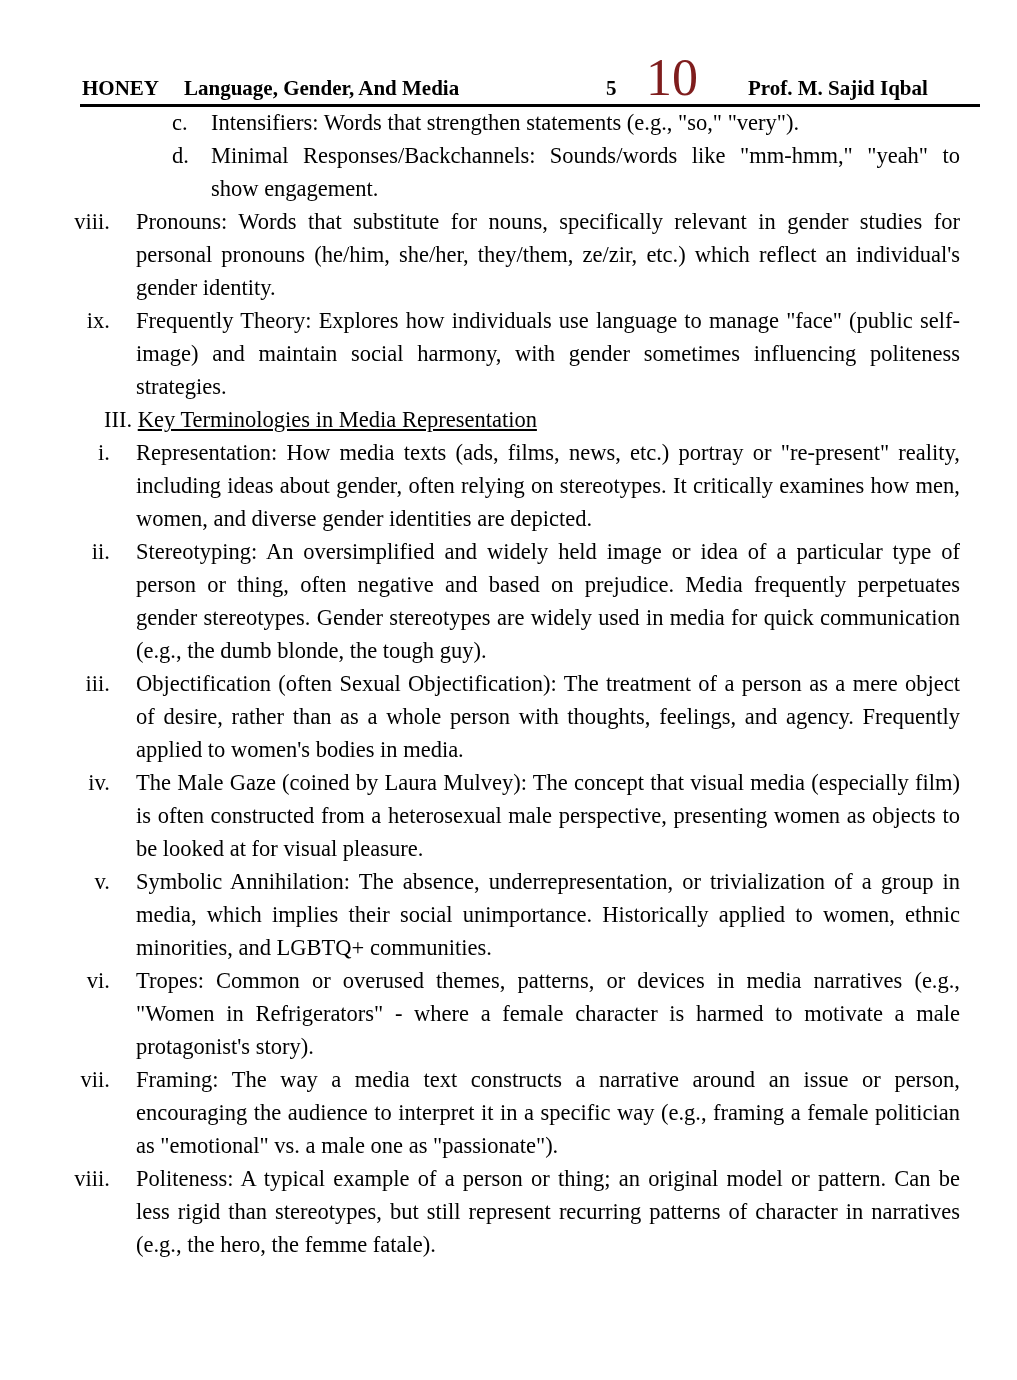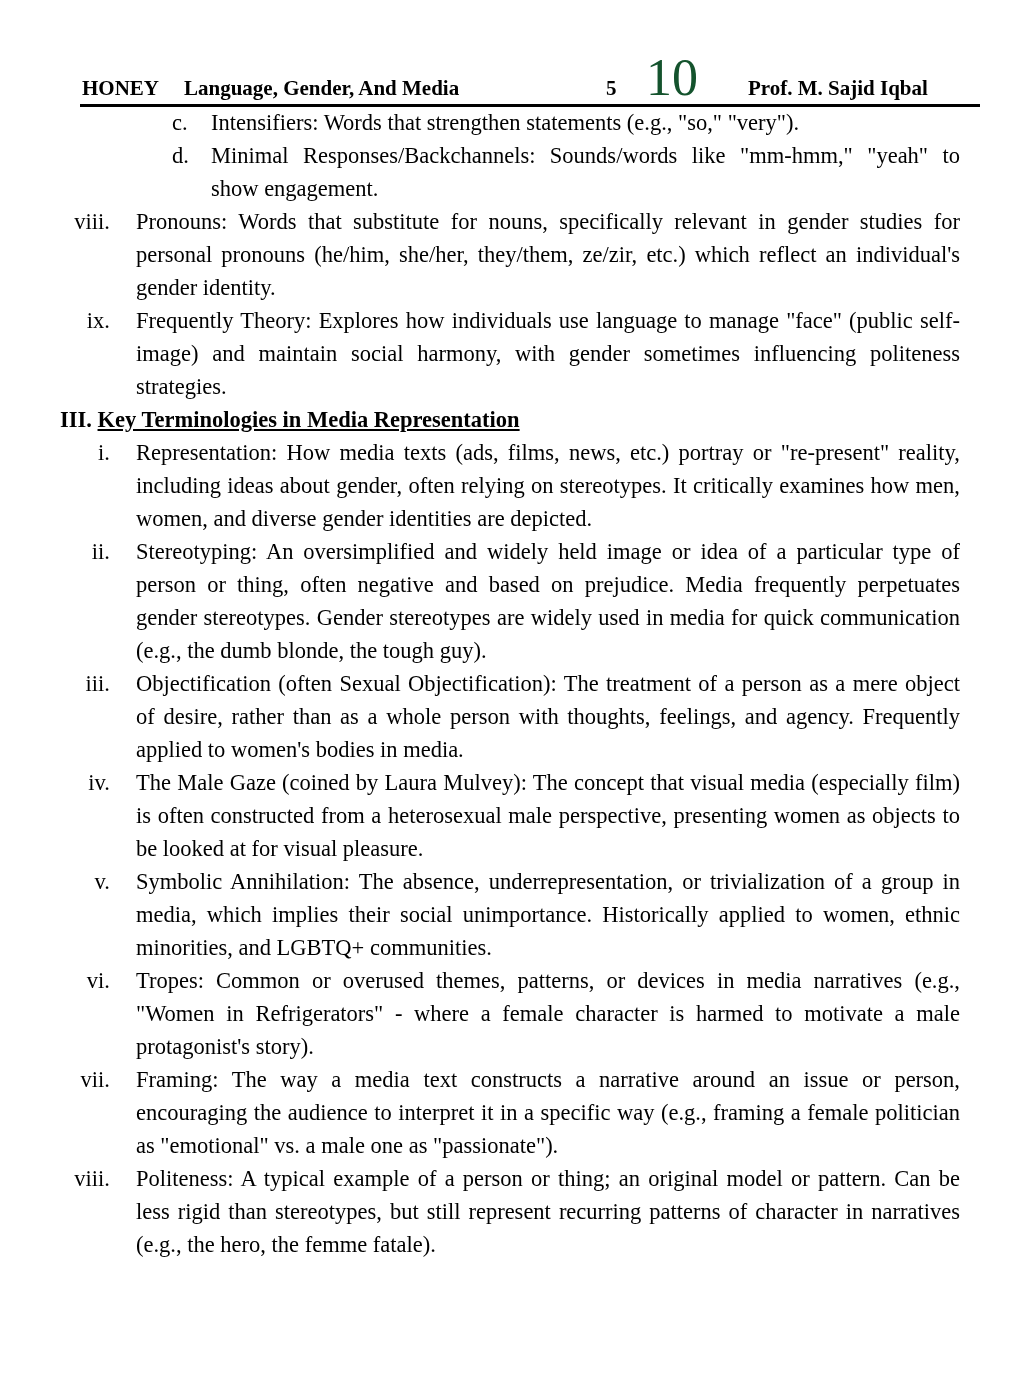--- a/index.html
+++ b/index.html
@@ -6,34 +6,34 @@
   body { width: 1017px; height: 1380px; position: relative; overflow: hidden; color: #000; }
   .header {
     position: absolute; left: 60px; top: 44px; width: 900px; height: 60px;
     border-bottom: 3px solid #000;
     font-family: Liberation Serif, serif; font-weight: bold; font-size: 21px; margin-left: 20px;
   }
   .header span { position: absolute; bottom: 3px; white-space: nowrap; }
   .h-honey { left: 2px; }
   .h-title { left: 104px; }
   .h-num { left: 526px; }
-  .h-red { left: 566px; bottom: 0 !important; color: #14532d; font-weight: normal; font-size: 52px; line-height: 52px; }
+  .h-red { left: 566px; bottom: 0 !important; color: #7f1d1d; font-weight: normal; font-size: 52px; line-height: 52px; }
   .h-author { left: 668px; }
 
   .content {
     position: absolute; left: 60px; top: 106px; width: 900px;
     font-family: "Liberation Serif", serif; font-size: 22.5px; line-height: 33px;
   }
   .row { position: relative; text-align: justify; }
   .sub { padding-left: 151px; }
   .sub .mk { position: absolute; left: 112px; }
   .note { font-style: italic; text-indent: 37px; }
   .item { padding-left: 76px; }
   .item .mk { position: absolute; width: 38px; text-align: right; left: 12px; }
-  .heading { font-weight: bold; }
+  .heading { font-weight: normal; margin-left: 44px; }
   .heading u { text-decoration: underline; }
   b { font-weight: normal; }
 </style>
 </head>
 <body>
 
 <div class="header">
   <span class="h-honey">HONEY</span>
   <span class="h-title">Language, Gender, And Media</span>
   <span class="h-num">5</span>

